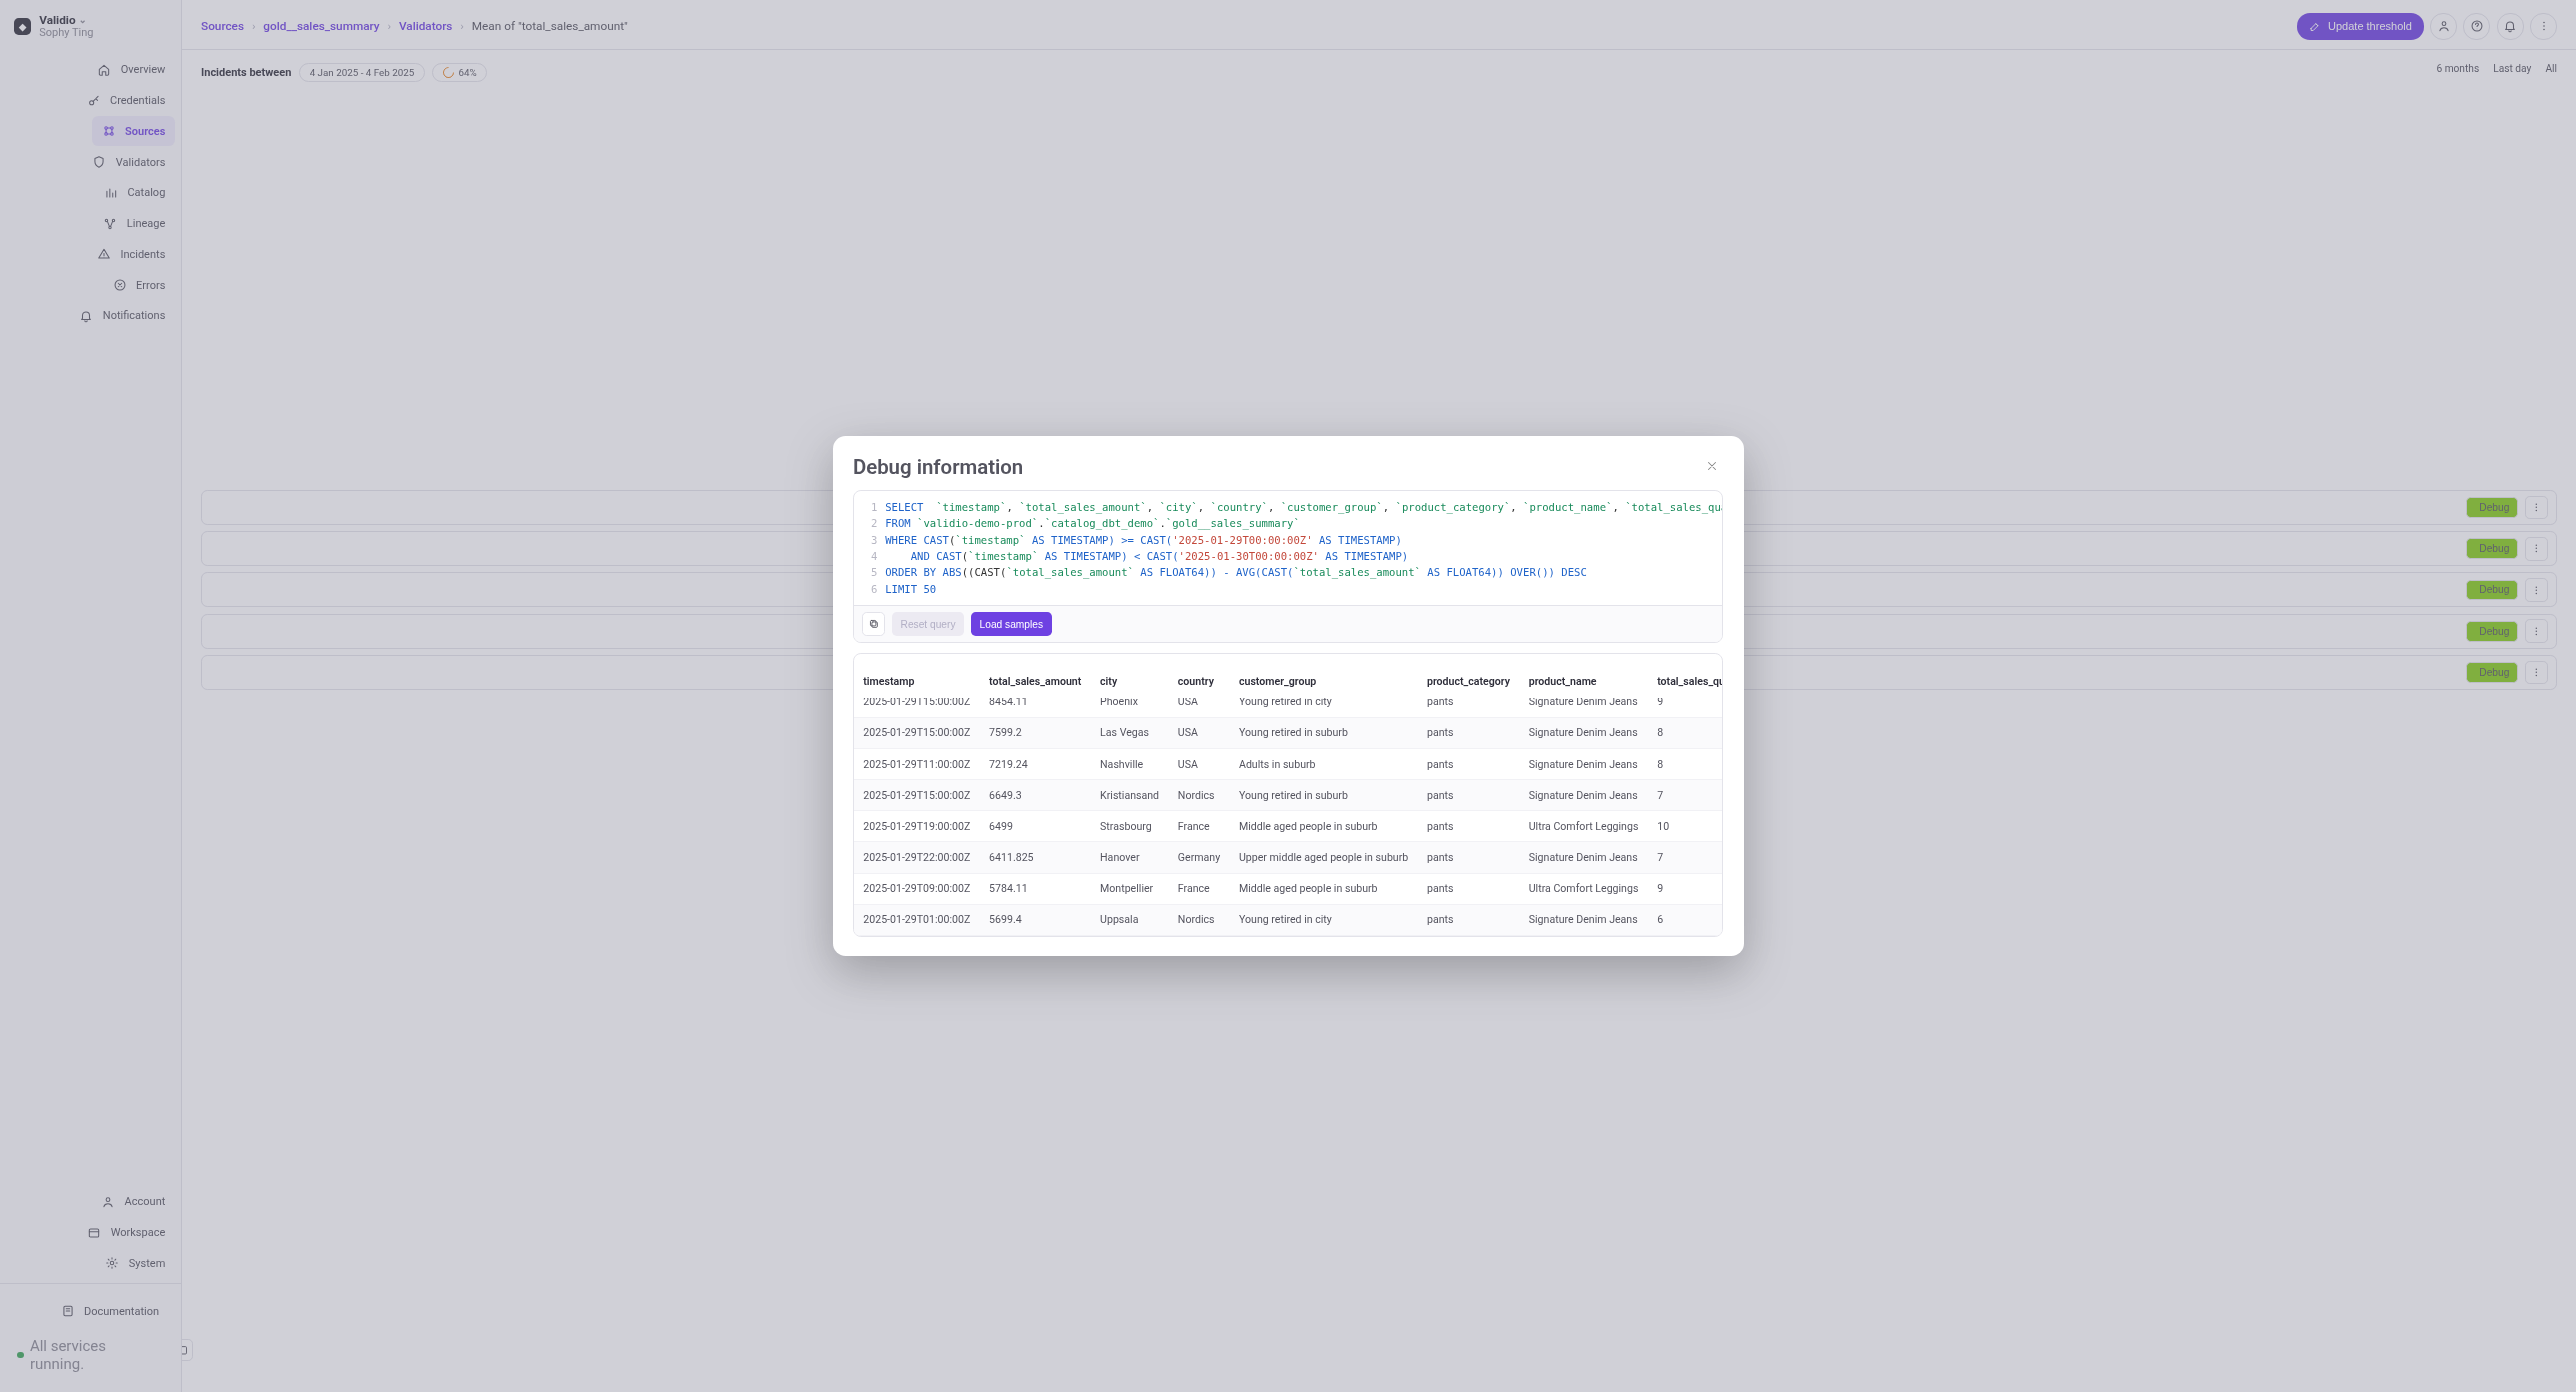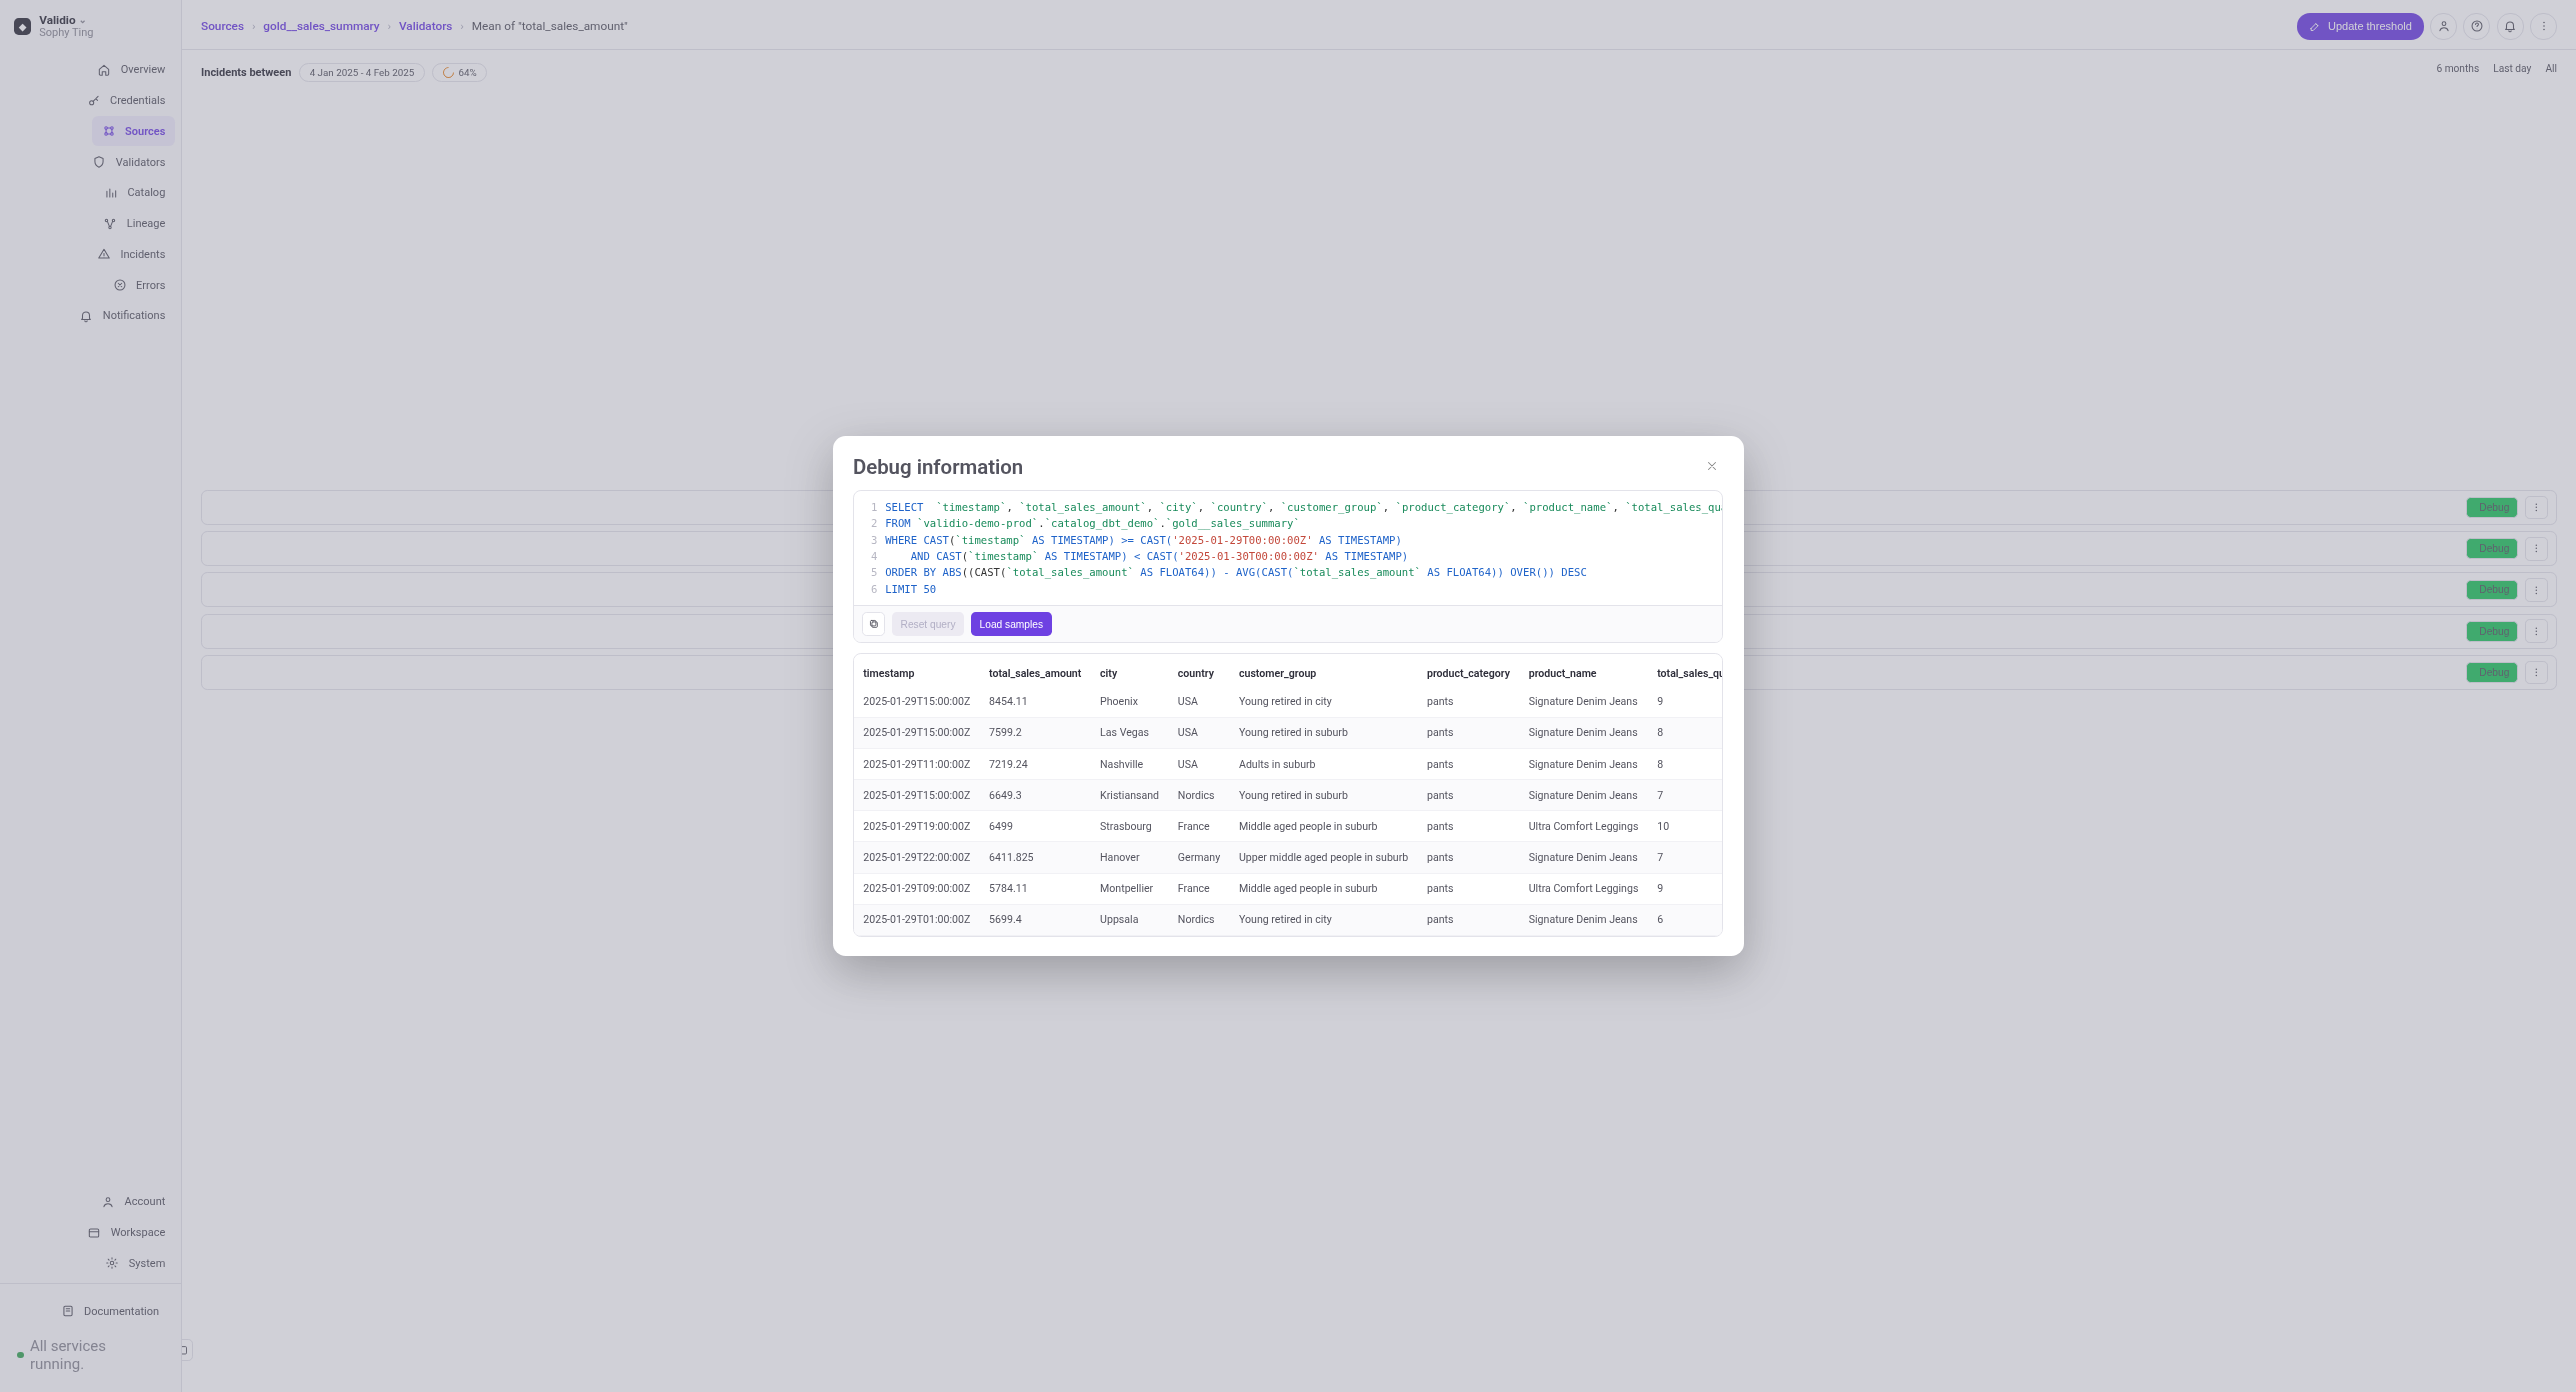--- a/index.html
+++ b/index.html
@@ -68,21 +68,21 @@
   .btn-icon { width:27px; height:27px; justify-content:center; padding:0; border:0.8px solid var(--border); background:#fff; color:var(--text-mid);}
   .content { padding:12.6px 19px; position:relative; flex:1; overflow:hidden;}
   .incidents-bar { display:flex; align-items:center; gap:7.9px; font-size:11px; }
   .pill { border:0.8px solid var(--border); background:#fff; border-radius:79px; padding:3.1px 9.4px; font-size:9.8px; color:var(--text-mid);}
   .pill-small{ display:inline-flex; align-items:center; gap:4.7px;}
   .ring-icon{ width:11px; height:11px; border:1.6px solid var(--orange); border-radius:50%; border-top-color:transparent; transform:rotate(45deg);}
   .range-tabs { position:absolute; top:12.6px; right:19px; display:flex; align-items:center; gap:14px; font-size:10.2px; color:var(--text-mid);}
   .range-tabs span{ cursor:pointer;}
   .debug-row-list{ margin-top:408px; display:flex; flex-direction:column; gap:6.3px;}
   .debug-row{ display:flex; align-items:center; justify-content:flex-end; gap:6.3px; padding:4.7px 7.9px; border:0.8px solid var(--border); border-radius:6.3px;}
-  .btn-sm{ border:0.8px solid var(--border); border-radius:4.7px; padding:3.9px 7.9px; font-size:10.2px; display:inline-flex; align-items:center; gap:4.7px; cursor:pointer; background:#22c55e; color:var(--text-mid);}
+  .btn-sm{ border:0.8px solid var(--border); border-radius:4.7px; padding:3.9px 7.9px; font-size:10.2px; display:inline-flex; align-items:center; gap:4.7px; cursor:pointer; background:#84cc16; color:var(--text-mid);}
   .kebab{ width:23.6px; height:23.6px; display:flex; align-items:center; justify-content:center; border:0.8px solid var(--border); border-radius:4.7px; cursor:pointer; color:var(--text-mid);}
   .collapse-btn{ position:absolute; left:-11px; bottom:31px; }
   .square-icon{ width:22px; height:22px; border:0.8px solid var(--border); border-radius:4.7px; display:flex; align-items:center; justify-content:center; background:#fff; color:var(--text-mid);}
   
   .overlay{ position:fixed; inset:0; background:rgba(120,120,140,0.35); display:flex; align-items:center; justify-content:center; z-index:50;}
   .modal{ width:min(911px, 92vw); max-height:86vh; background:#fff; border-radius:12.6px; box-shadow:0 15.7px 47px rgba(0,0,0,0.25); display:flex; flex-direction:column; overflow:hidden; padding:19px 20.4px;}
   .modal-header{ display:flex; align-items:flex-start; justify-content:space-between;}
   .modal-title{ font-size:20.4px; font-weight:600; color:var(--text-mid); margin:0 0 11px;}
   .close-x{ cursor:pointer; color:#888; font-size:14px; width:22px; height:22px; display:flex; align-items:center; justify-content:center; border-radius:4.7px;}
   .sql-box{ border:0.8px solid var(--border); border-radius:7.9px; overflow:hidden; background:#fff;}
@@ -92,21 +92,21 @@
   .str{ color:var(--sql-string);}
   .ident{ color:var(--sql-ident);}
   .sql-actions{ display:flex; justify-content:flex-start; gap:6.3px; padding:6.3px 7.9px; border-top:0.8px solid var(--border); background:#fafafc;}
   .btn-tiny{ border-radius:4.7px; padding:3.9px 7.9px; font-size:10.2px; cursor:pointer; border:0.8px solid transparent;}
   .btn-out{ border:0.8px solid var(--border); background:#fff; color:var(--text-mid); width:23.6px; height:23.6px; padding:0; display:inline-flex; align-items:center; justify-content:center;}
   .btn-disabled{ background:#eceaf2; color:#b2afc5; cursor:default;}
   .btn-purple{ background:var(--purple); color:#fff; font-weight:500;}
   .tbl-wrap{ margin-top:9.4px; border:0.8px solid var(--border); border-radius:7.9px; overflow:hidden; flex:1; min-height:0; display:flex;}
   .tbl-scroll{ overflow:auto; width:100%;}
   table{ width:100%; border-collapse:collapse; font-size:10.6px;}
-  thead th{ text-align:left; font-weight:600; color:var(--text-dark); padding:9.4px 9.4px; position:sticky; top:4px; background:#fff; border-bottom:0.8px solid var(--border);}
+  thead th{ text-align:left; font-weight:600; color:var(--text-dark); padding:9.4px 9.4px; position:sticky; top:12px; background:#fff; border-bottom:0.8px solid var(--border);}
   tbody td{ padding:8.6px 9.4px; color:var(--text-mid); border-bottom:0.8px solid #f1f1f5; white-space:nowrap;}
   tbody tr:nth-child(even){ background:var(--hover-row);}
   .tbl-scroll::-webkit-scrollbar{ width:7.9px; height:7.9px;}
   .tbl-scroll::-webkit-scrollbar-thumb{ background:#cfcfdb; border-radius:7.9px;}
   svg{ stroke:currentColor; fill:none; stroke-width:1.8; stroke-linecap:round; stroke-linejoin:round;}
 </style>
 </head>
 <body>
 
 <div class="app">

